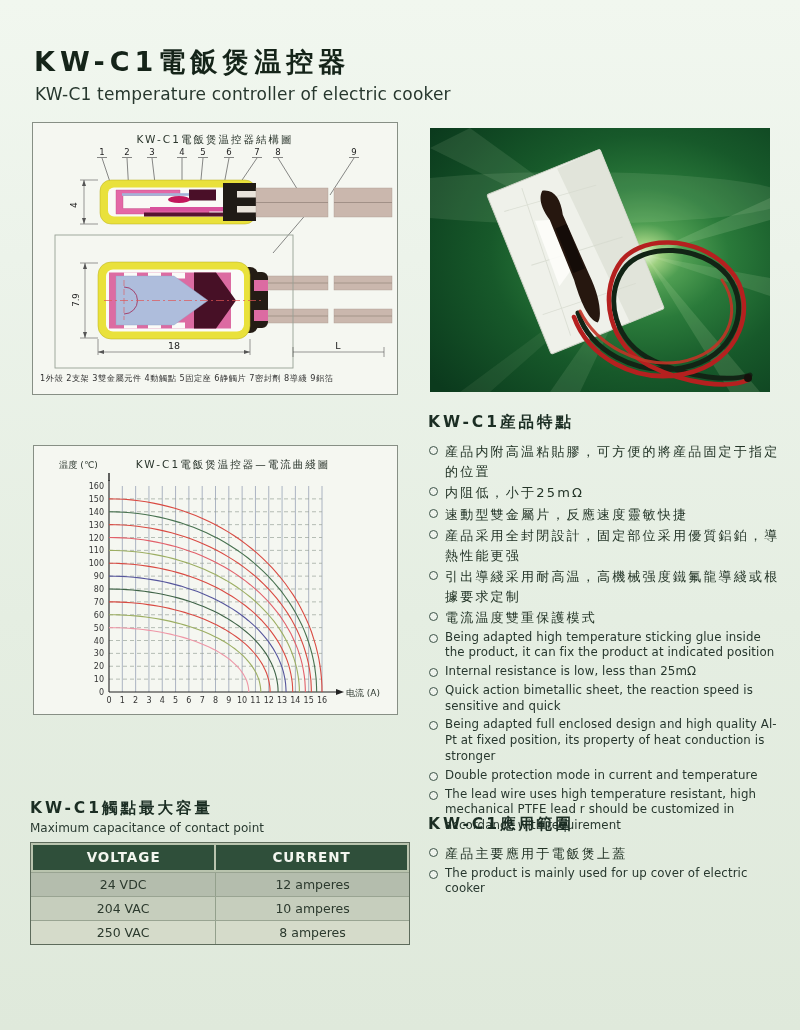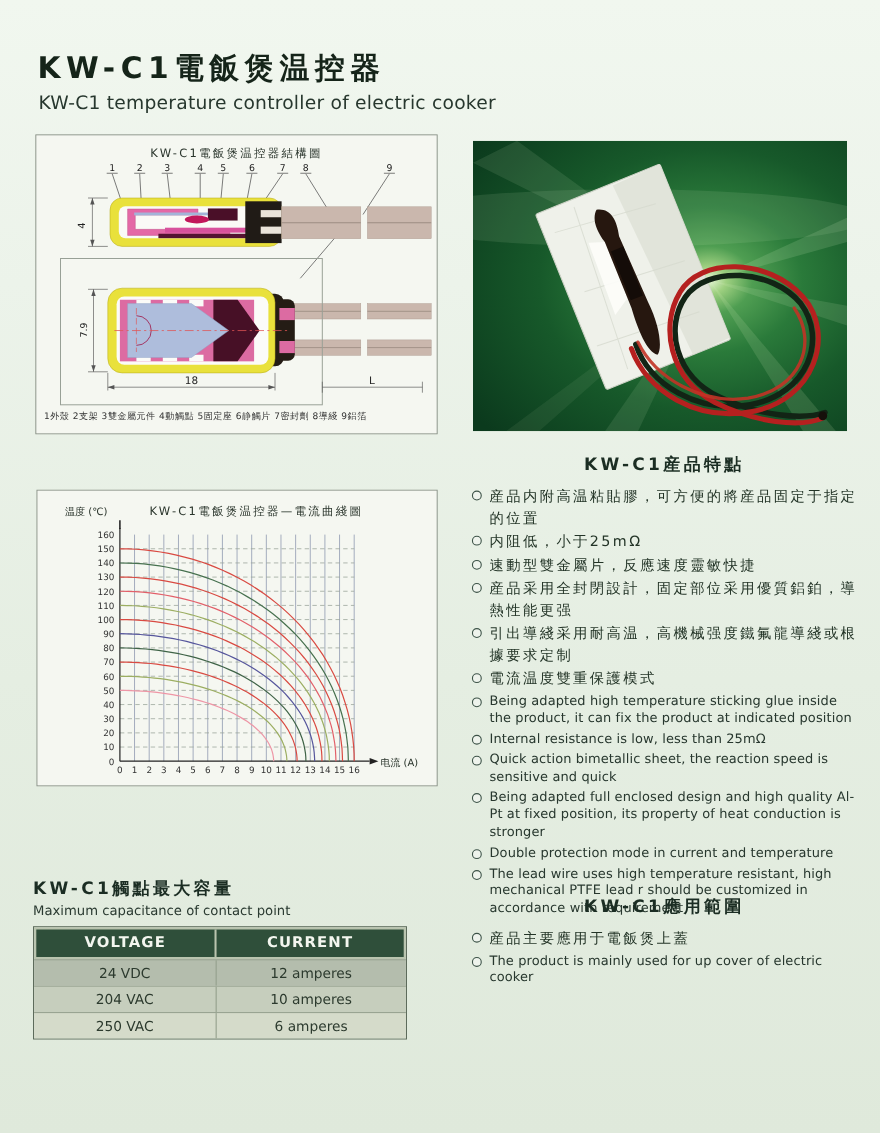--- a/index.html
+++ b/index.html
@@ -4,29 +4,29 @@
 <style>
   html,body{margin:0;padding:0;background:#c9d4c6;}
   .page{position:relative;width:800px;height:1030px;overflow:hidden;
         background:linear-gradient(180deg,#f1f7ef 0%,#ecf3ea 25%,#e5eee2 60%,#dfe9db 100%);
         font-family:"DejaVu Sans","Liberation Sans",sans-serif;color:#22332a;}
   .abs{position:absolute;}
   .page-title{left:34px;top:44px;font-size:27px;font-weight:bold;letter-spacing:5px;color:#152419;margin:0;}
   .page-subtitle{left:35px;top:84px;font-size:17px;letter-spacing:.2px;color:#27372e;}
   svg{display:block;}
   svg text{font-family:"DejaVu Sans","Liberation Sans",sans-serif;}
-  .sec-h{font-size:15.5px;font-weight:bold;letter-spacing:3px;color:#1b2d23;margin:0 0 9px 0;text-align:center;}
+  .sec-h{font-size:15.5px;font-weight:bold;letter-spacing:3px;color:#1b2d23;margin:0 0 9px 0;}
   ul.blist{list-style:none;margin:0;padding:0;}
   ul.blist li{position:relative;padding-left:17px;}
   span.blt{position:absolute;left:1px;top:4px;width:7px;height:7px;border:1.6px solid #3c5247;border-radius:50%;background:#eef3ec;}
   .zh-li{font-size:13px;letter-spacing:2.2px;line-height:19.5px;color:#233427;margin-bottom:2px;}
   .en-li{font-size:11.8px;letter-spacing:.1px;line-height:15.8px;color:#27372e;margin-bottom:3px;}
   .features{left:428px;top:412px;width:352px;}
   .features .zh-list{}
-  .capwrap{left:30px;top:798px;width:340px;}
+  .capwrap{left:30px;top:798px;width:380px;}
   .cap-h-zh{font-size:15.5px;font-weight:bold;letter-spacing:3px;color:#1b2d23;}
   .cap-h-en{font-size:12px;color:#2a3a31;margin-top:2px;}
   .cap-table{margin-top:7px;border:1px solid #5d6b5b;}
   .cap-table .row{display:flex;}
   .cap-table .cell{box-sizing:border-box;text-align:center;}
   .cap-table .cell:first-child{width:49%;border-right:1px solid #93a08c;}
   .cap-table .cell:last-child{width:51%;}
   .cap-table .head{background:#b9c4ae;padding:2px;justify-content:center;}
   .cap-table .head .cell{background:#2f4f3a;color:#f3f6ef;font-weight:bold;font-size:13.5px;
        letter-spacing:1px;padding:4px 0 5px 0;}
@@ -325,21 +325,21 @@
       <div class="row brow r0">
         <div class="cell">24 VDC</div>
         <div class="cell">12 amperes</div>
       </div>
       <div class="row brow r1">
         <div class="cell">204 VAC</div>
         <div class="cell">10 amperes</div>
       </div>
       <div class="row brow r2">
         <div class="cell">250 VAC</div>
-        <div class="cell">6 amperes</div>
+        <div class="cell">8 amperes</div>
       </div>
     </div>
   </div>
 
   <div class="abs app">
     <h2 class="sec-h">KW-C1應用範圍</h2>
     <ul class="blist">
       <li class="zh-li"><span class="blt"></span><span>産品主要應用于電飯煲上蓋</span></li>
       <li class="en-li"><span class="blt"></span><span>The product is mainly used for up cover of electric cooker</span></li>
     </ul>

